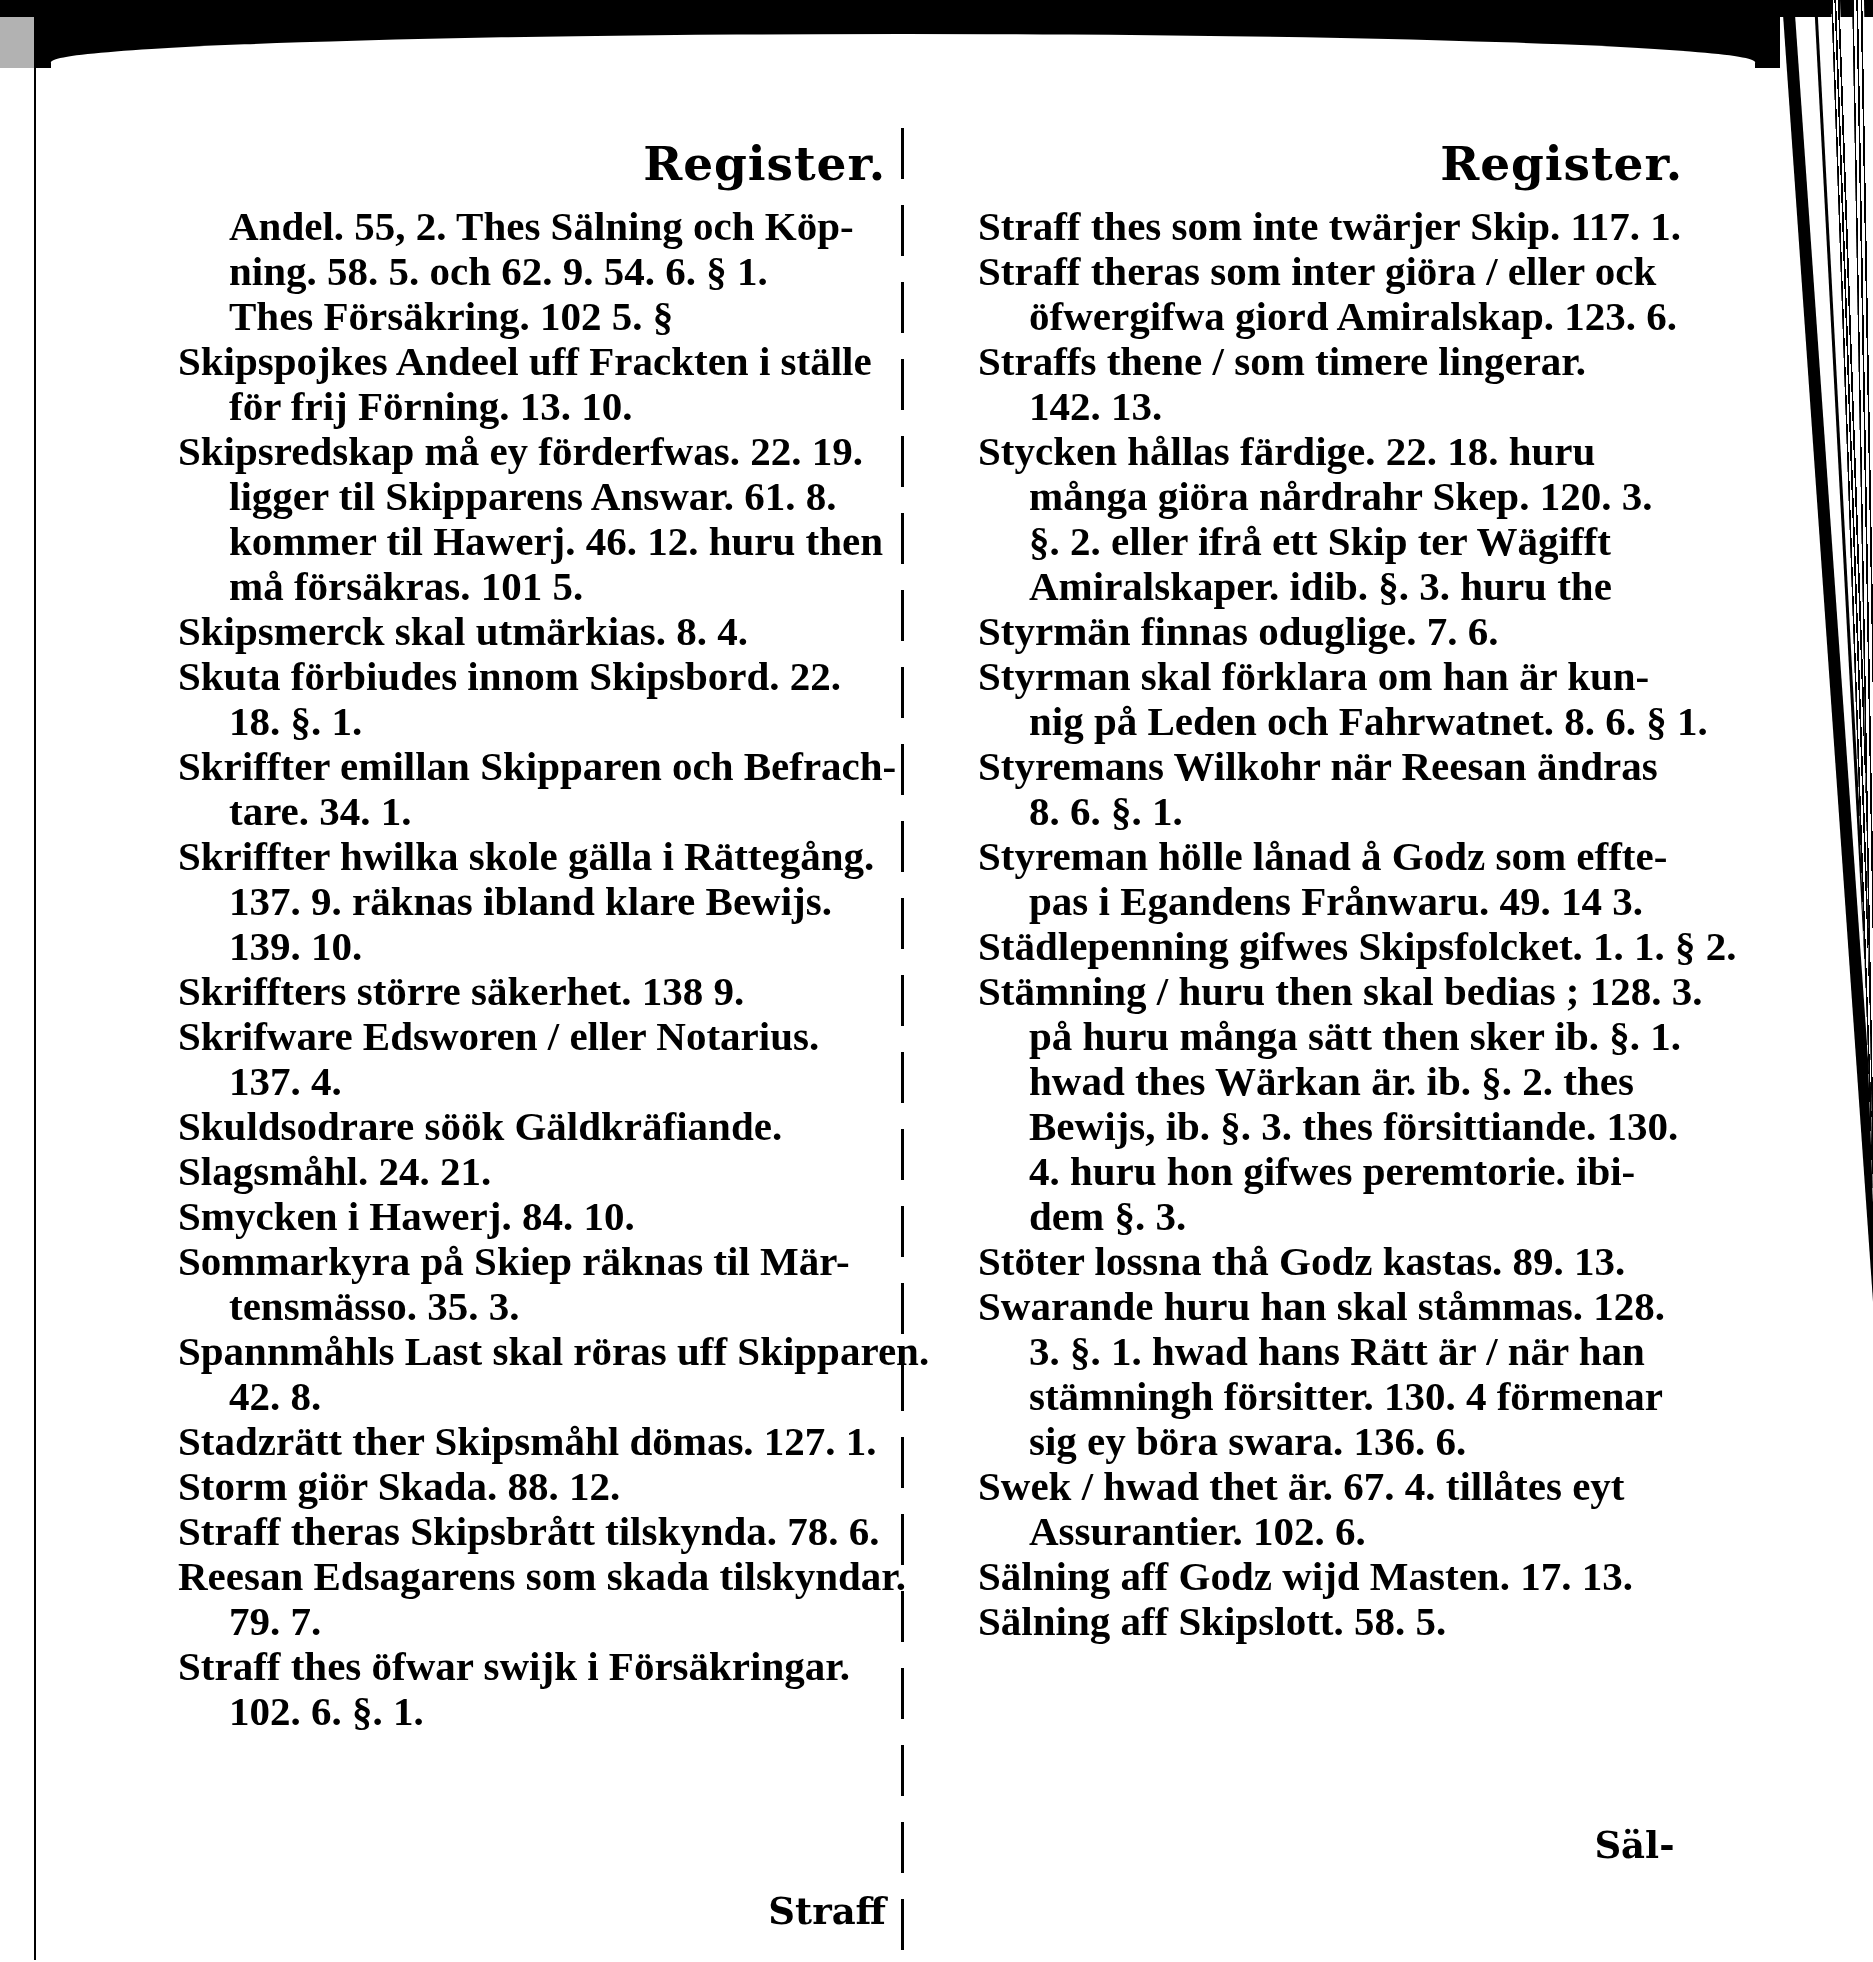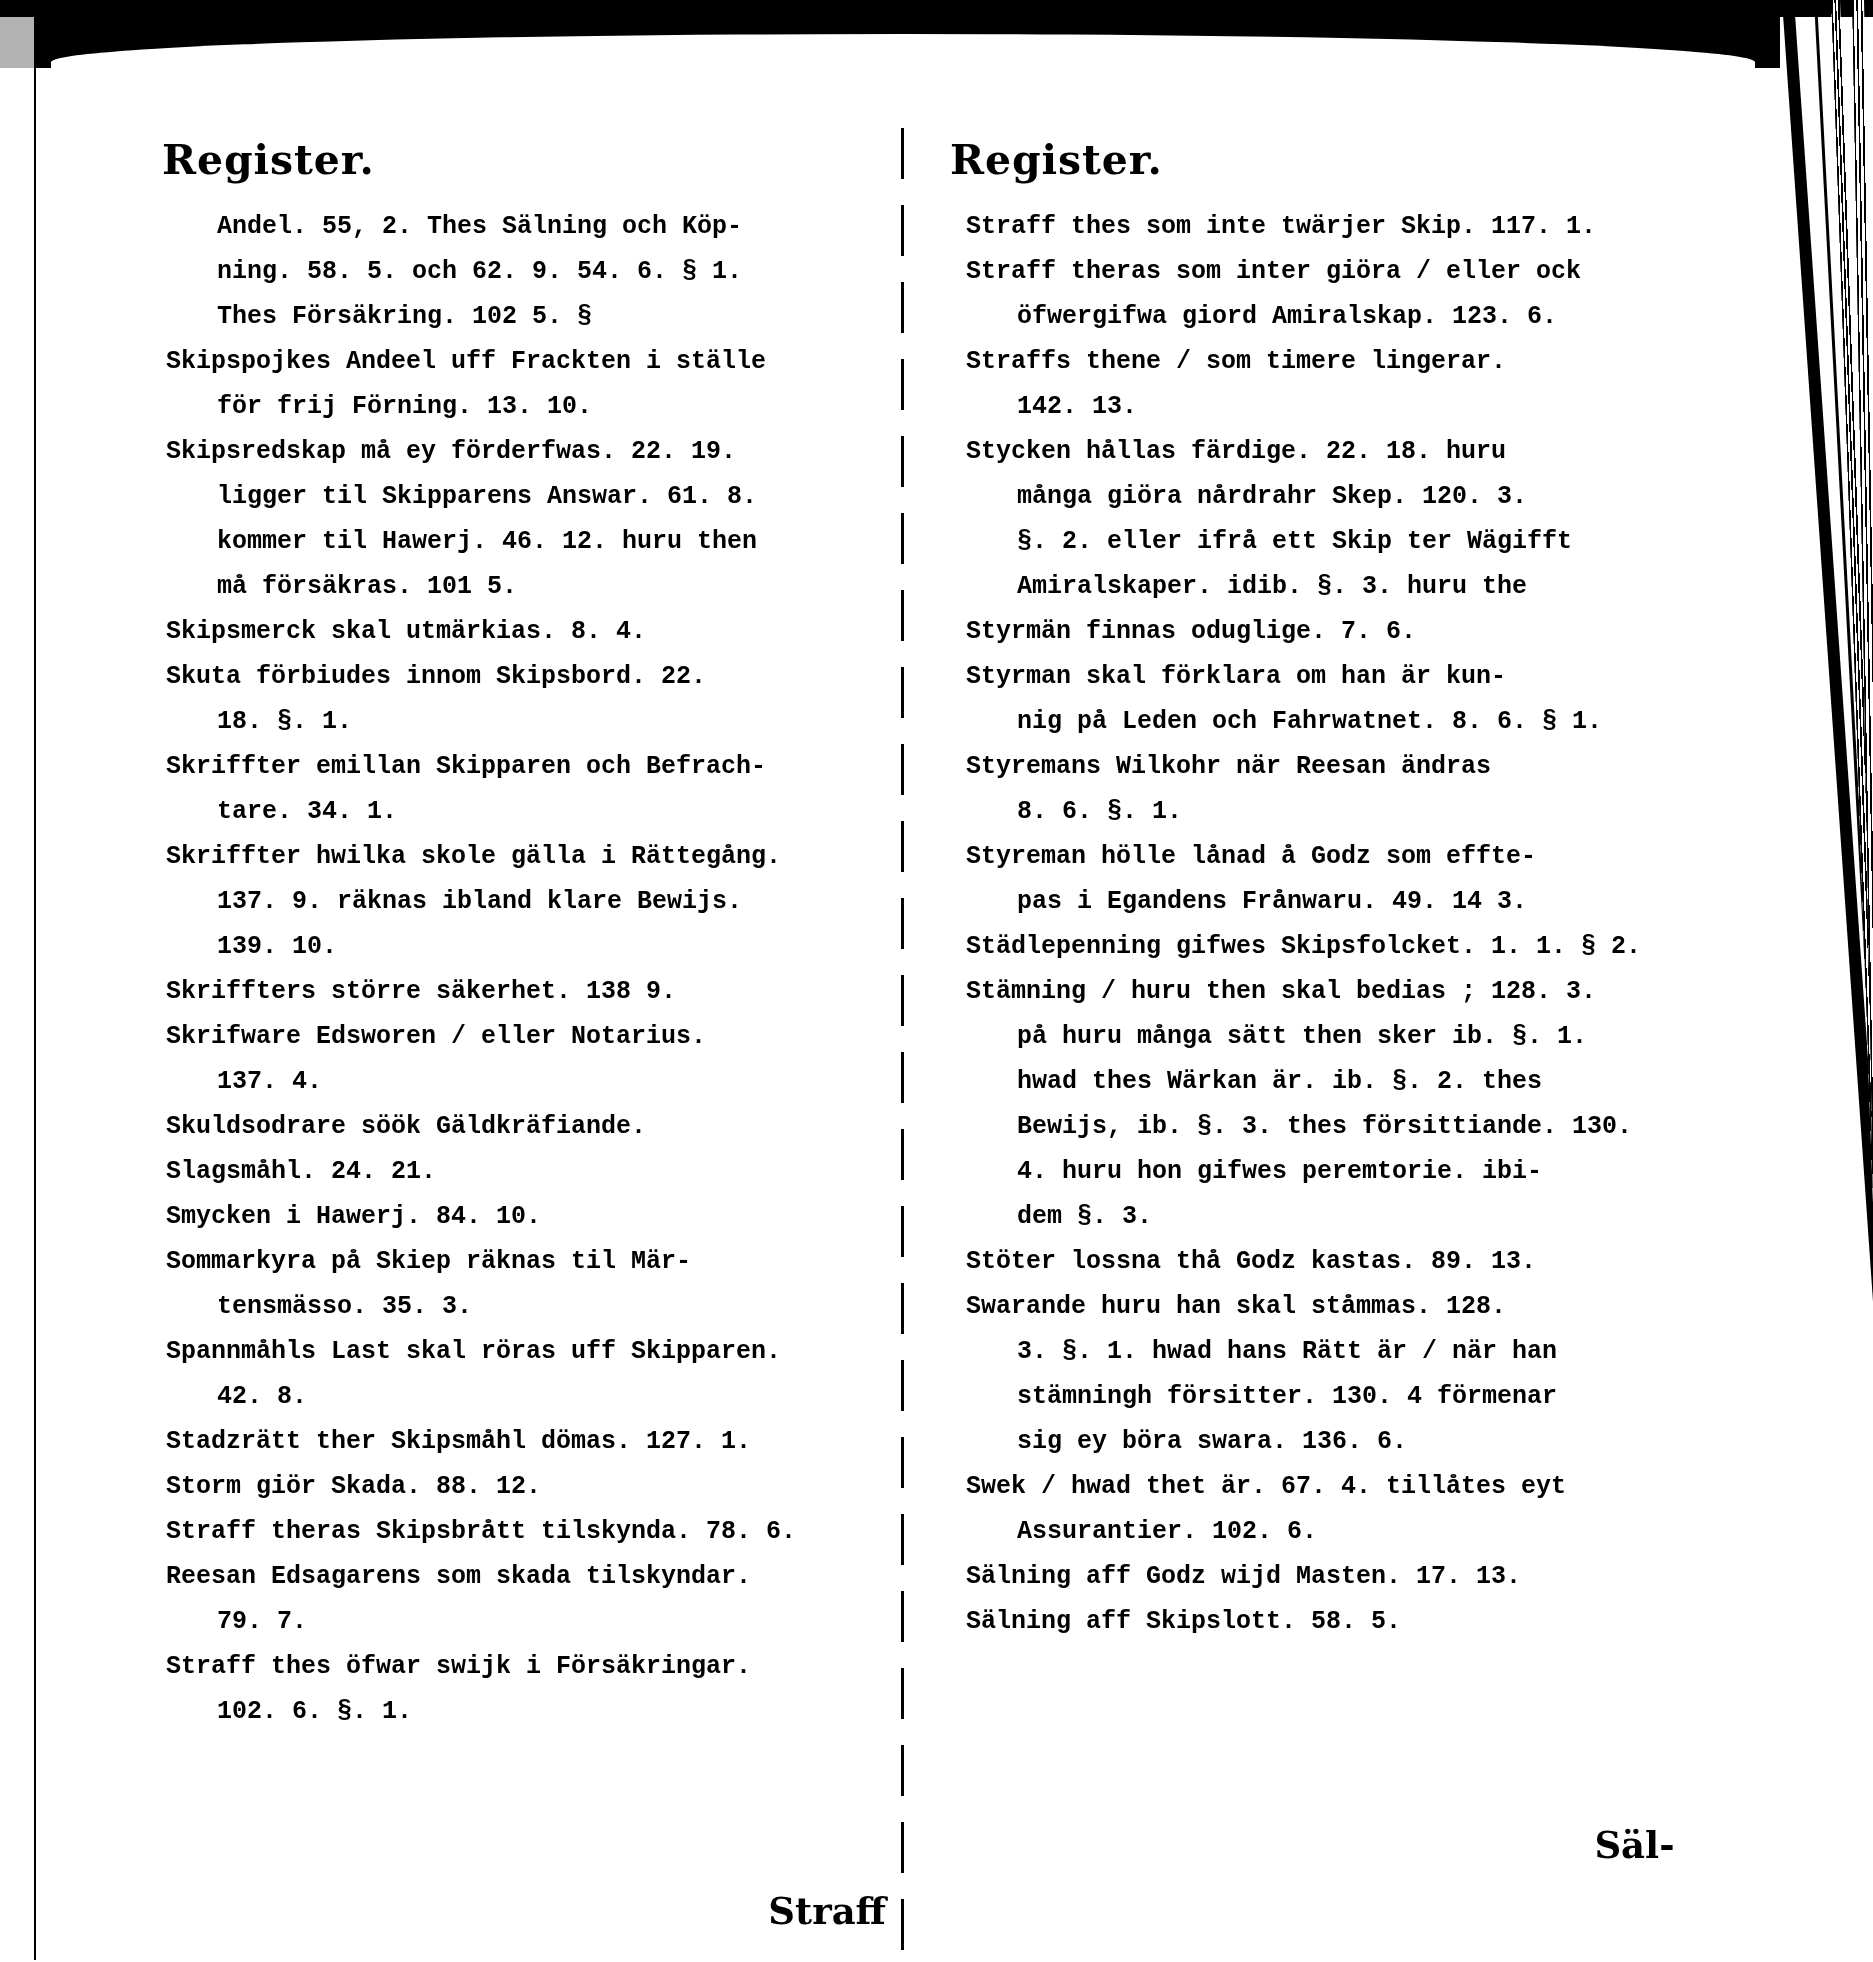--- a/index.html
+++ b/index.html
@@ -50,29 +50,29 @@
   }
 
   .page {
     position: absolute; top: 0; height: 1963px;
   }
   .page.left  { left: 162px; width: 724px; }
   .page.right { left: 950px; width: 733px; }
 
   .running-head {
     position: absolute; top: 136px; left: 0; right: 0;
-    text-align: left;
+    text-align: right;
     font-family: "DejaVu Serif", serif;
-    font-weight: bold; font-size: 41px; letter-spacing: 0.9px;
+    font-weight: bold; font-size: 47px; letter-spacing: 0.9px;
   }
   .entries {
-    position: absolute; top: 204px; left: 4px; right: 0;
-    font-family: Liberation Mono, monospace;
+    position: absolute; top: 204px; left: 16px; right: 0;
+    font-family: Liberation Serif, serif;
     font-weight: bold;
-    font-size: 25px;
+    font-size: 41px;
     line-height: 45px;
   }
   .page.right .entries { top: 204px; margin-left: 12px; }
   .entry { margin: 0; }
   .entry .line { display: block; white-space: nowrap; }
   .entry .line.cont { padding-left: 51px; }
   .entry.continued .line { padding-left: 51px; }
   .catchword {
     position: absolute; right: 8.5px;
     font-family: "DejaVu Serif", serif; font-weight: bold; font-size: 37px;

